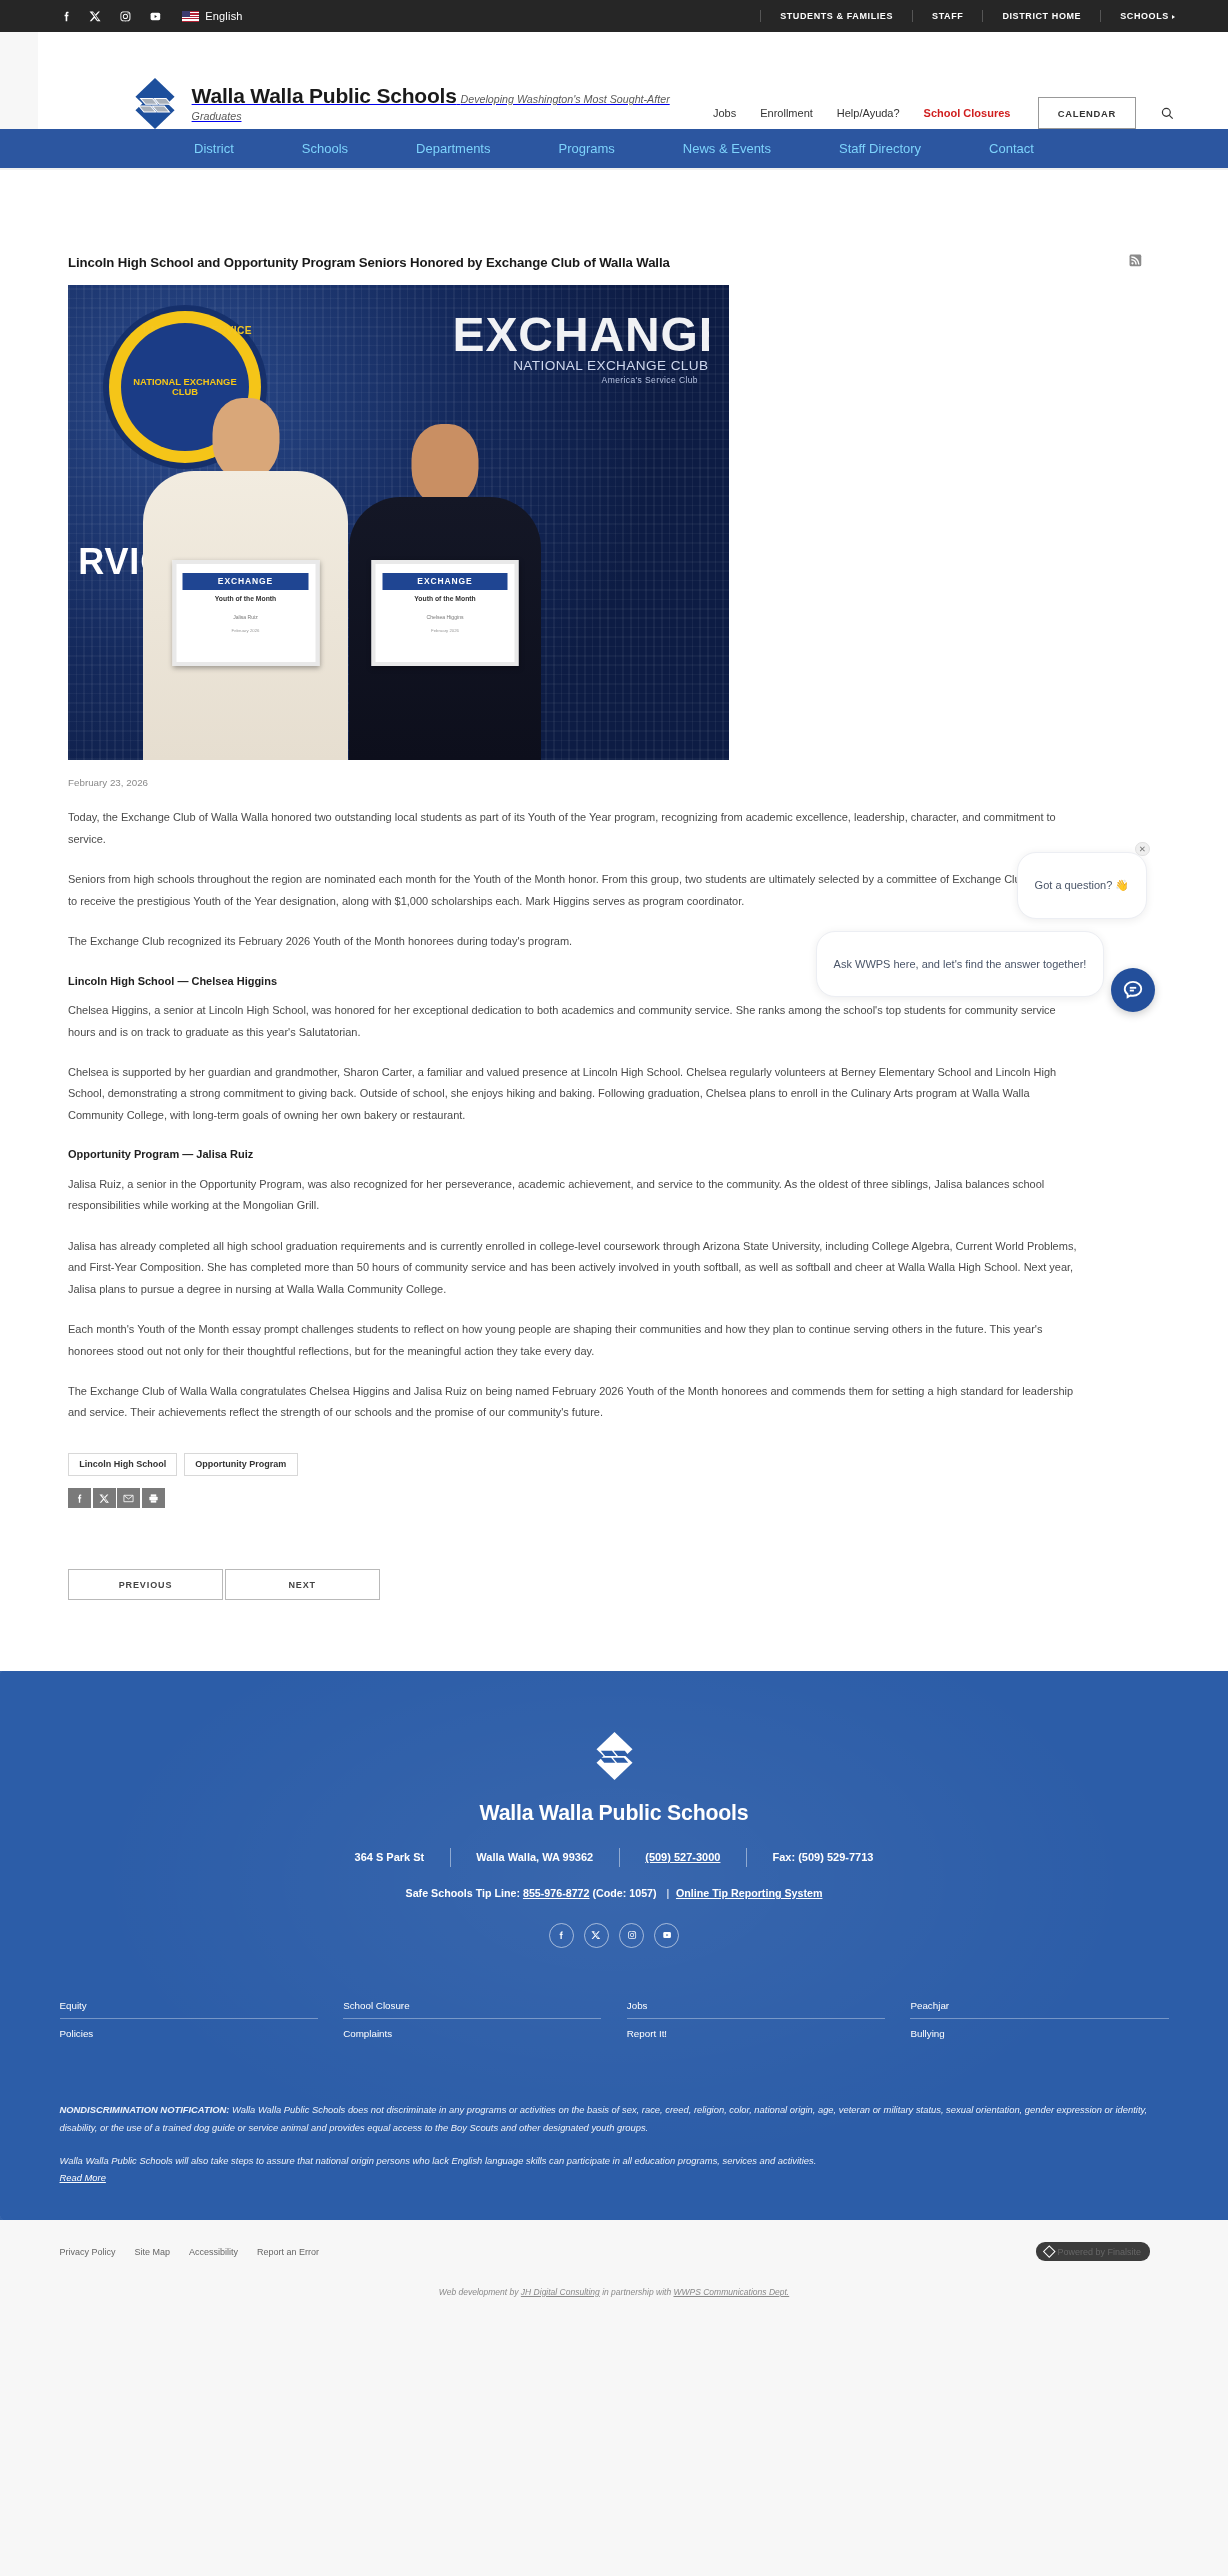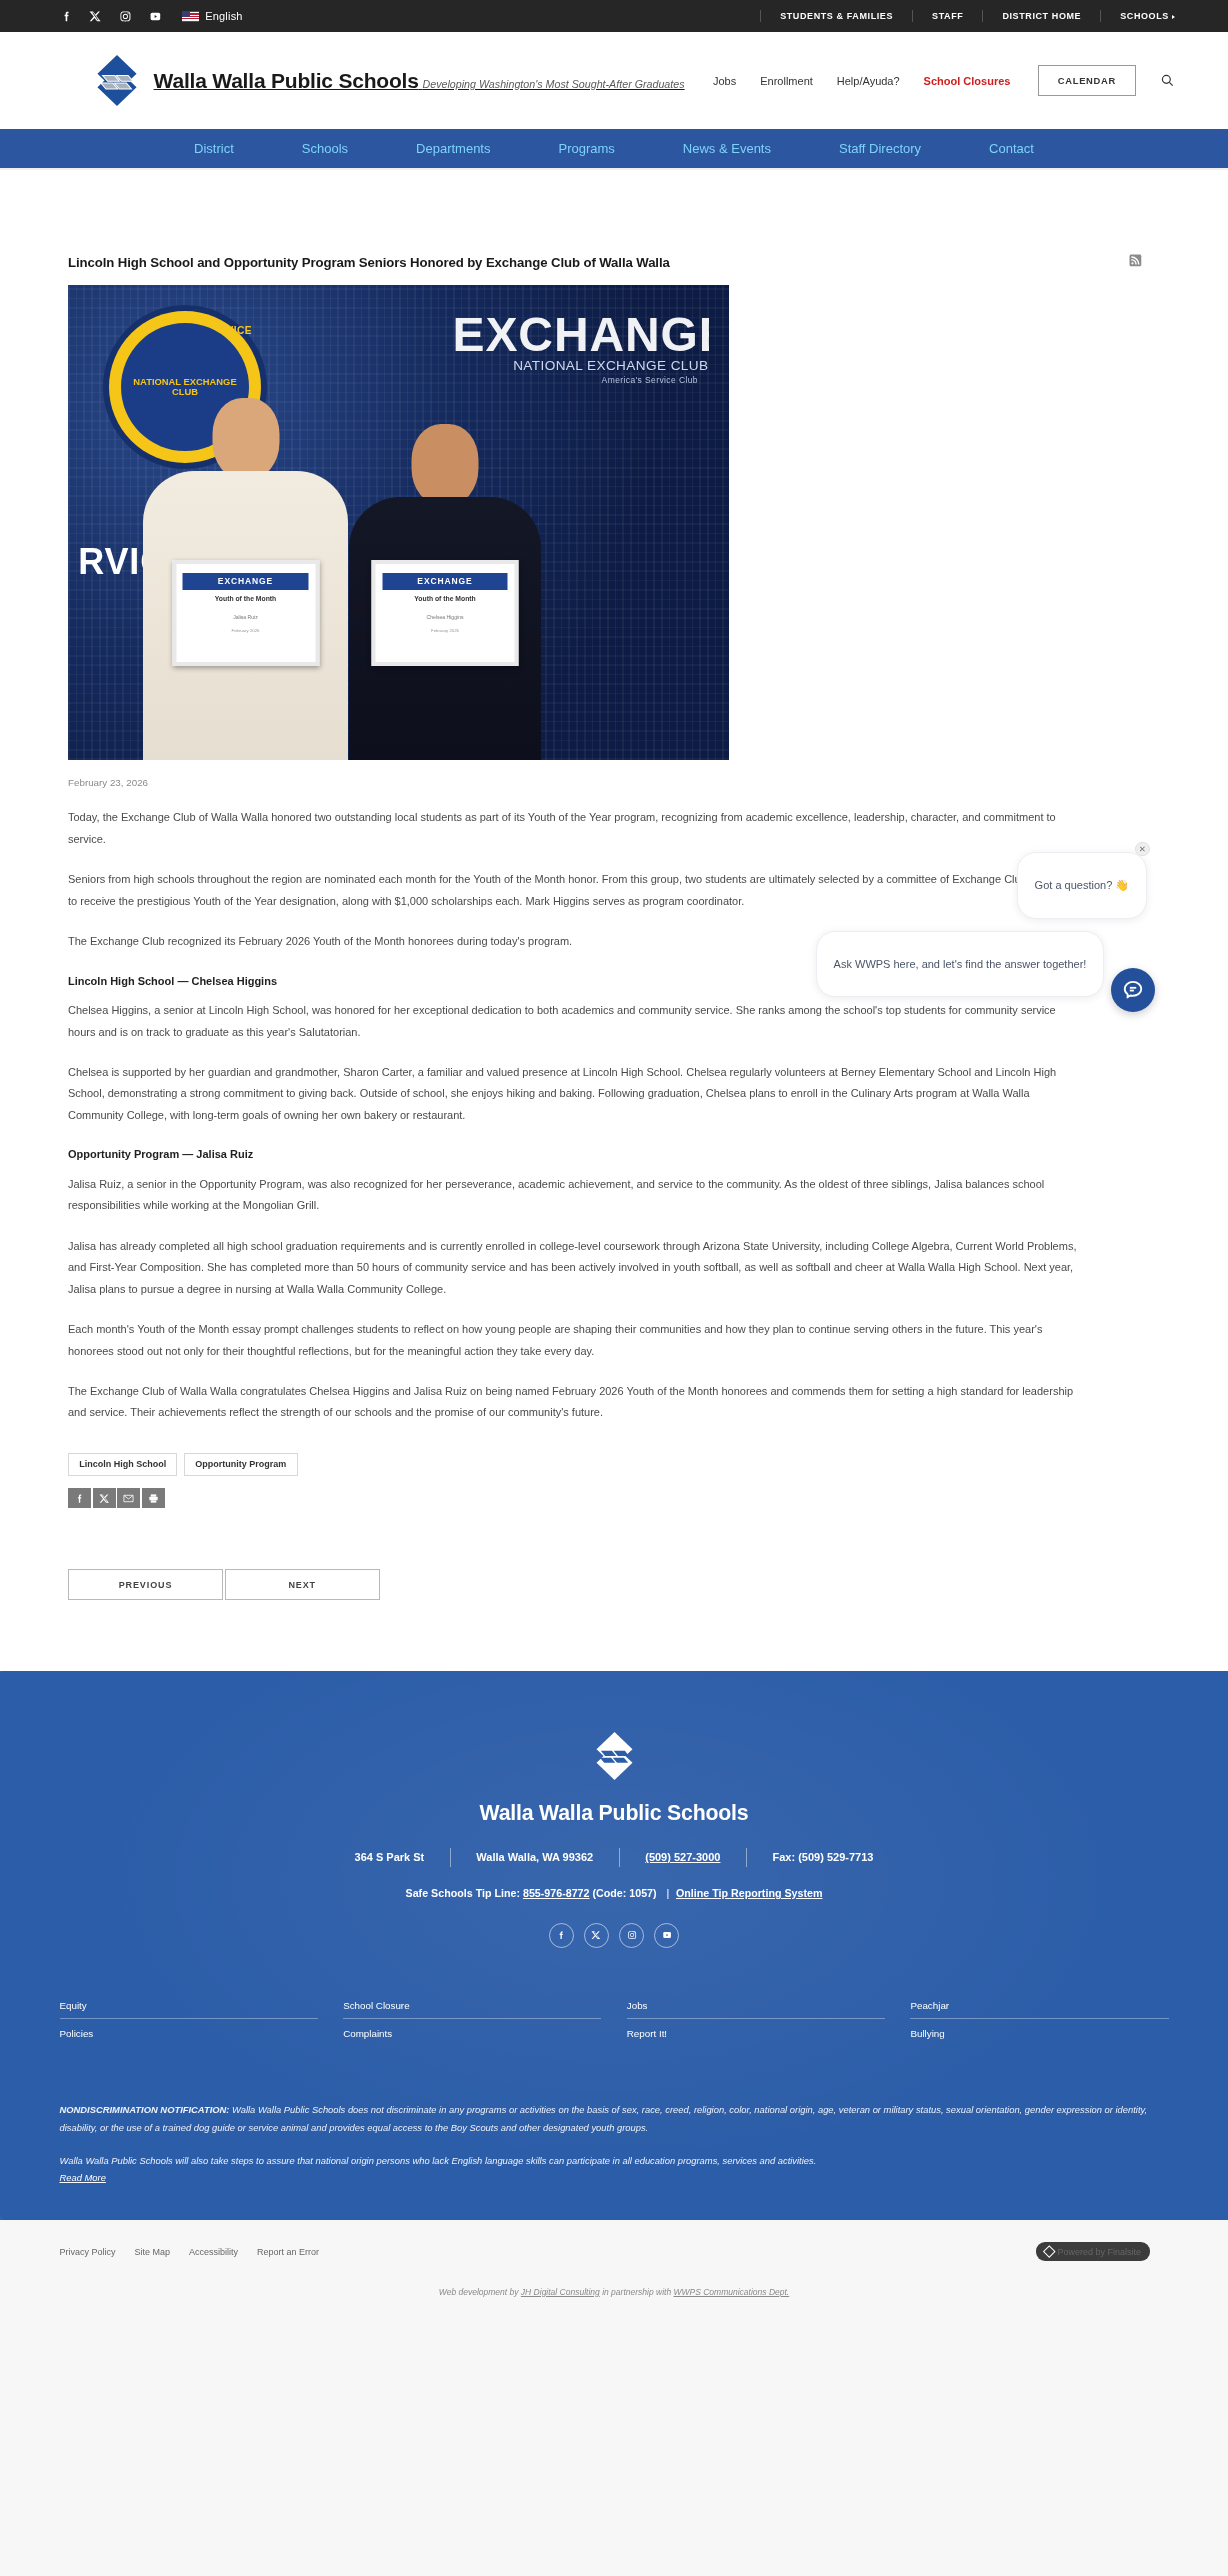--- a/index.html
+++ b/index.html
@@ -58,22 +58,23 @@
     border-top: 2.6px solid transparent;
     border-bottom: 2.6px solid transparent;
     vertical-align: middle;
   }
 
   
   .header {
     background: #fff;
     height: 97px;
     display: flex;
-    align-items: center;
+    align-items: flex-end;
     padding: 0 51px 0 94px;
+    margin-left: 38px;
   }
   .brand { display: flex; align-items: center; gap: 13.6px; }
   .logo-mark { width: 46px; height: 51px; flex: none; }
   .brand-text .brand-title {
     font-size: 21px; font-weight: bold; color: #1a1a1a; letter-spacing: -0.2px;
     line-height: 1.1;
   }
   .brand-text .brand-tag {
     font-size: 10.7px; font-style: italic; color: #5a5a5a; margin-top: 3.4px;
   }

